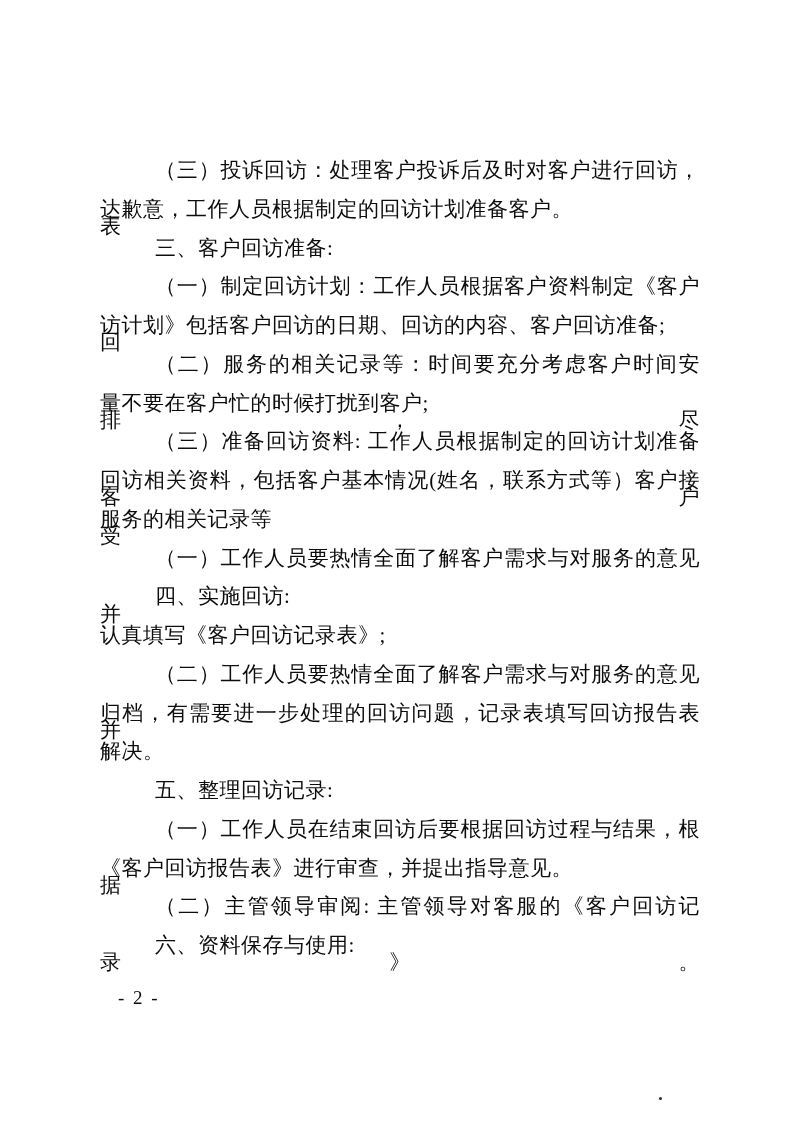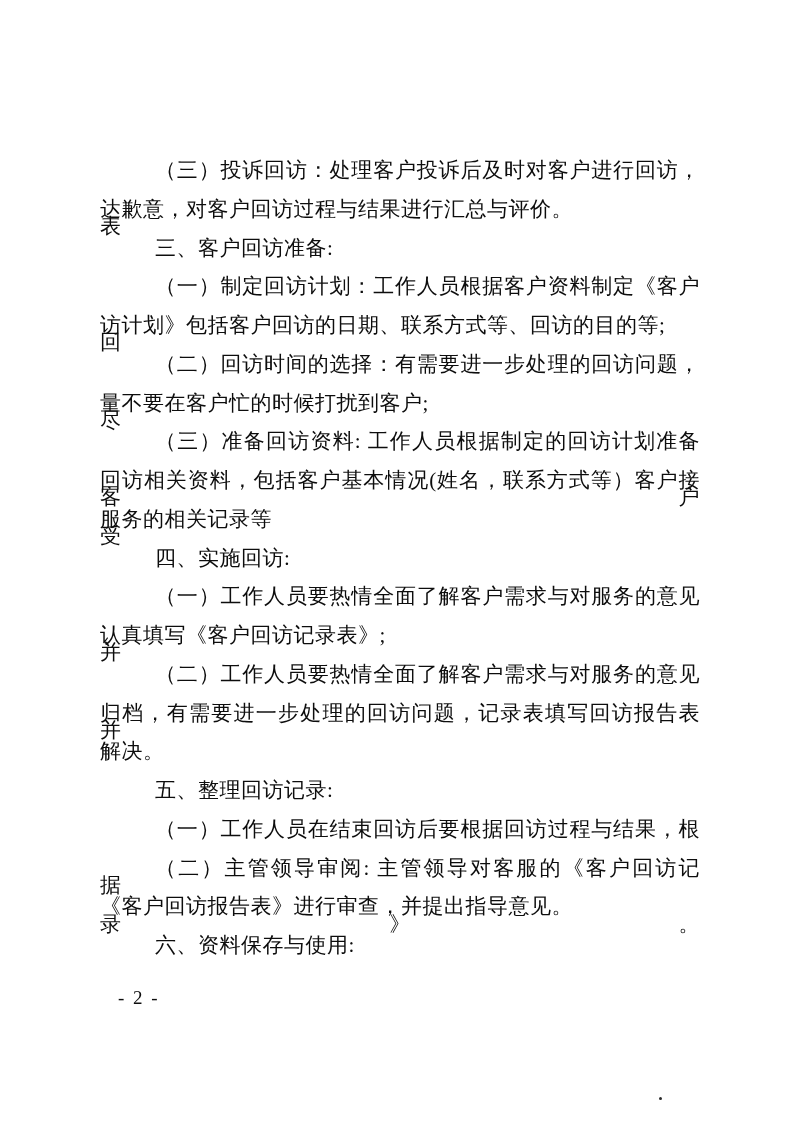--- a/index.html
+++ b/index.html
@@ -57,38 +57,38 @@
     background: #2a2a2a;
     border-radius: 50%;
   }
 </style>
 </head>
 <body>
 
 <div class="page">
   <div class="text-block">
     <div class="line indent full">（三）投诉回访：处理客户投诉后及时对客户进行回访，表</div>
-    <div class="line">达歉意，对客户回访过程与结果进行汇总与评价。</div>
+    <div class="line">达歉意，工作人员根据制定的回访计划准备客户。</div>
     <div class="line indent">三、客户回访准备:</div>
     <div class="line indent full">（一）制定回访计划：工作人员根据客户资料制定《客户回</div>
-    <div class="line">访计划》包括客户回访的日期、联系方式等、回访的目的等;</div>
-    <div class="line indent full">（二）回访时间的选择：有需要进一步处理的回访问题，尽</div>
+    <div class="line">访计划》包括客户回访的日期、回访的内容、客户回访准备;</div>
+    <div class="line indent full">（二）服务的相关记录等：时间要充分考虑客户时间安排，尽</div>
     <div class="line">量不要在客户忙的时候打扰到客户;</div>
     <div class="line indent full">（三）准备回访资料: 工作人员根据制定的回访计划准备客户</div>
     <div class="line full">回访相关资料，包括客户基本情况(姓名，联系方式等）客户接受</div>
     <div class="line">服务的相关记录等</div>
+    <div class="line indent full">（一）工作人员要热情全面了解客户需求与对服务的意见并</div>
     <div class="line indent">四、实施回访:</div>
-    <div class="line indent full">（一）工作人员要热情全面了解客户需求与对服务的意见并</div>
     <div class="line">认真填写《客户回访记录表》;</div>
     <div class="line indent full">（二）工作人员要热情全面了解客户需求与对服务的意见并</div>
     <div class="line full">归档，有需要进一步处理的回访问题，记录表填写回访报告表</div>
     <div class="line">解决。</div>
     <div class="line indent">五、整理回访记录:</div>
     <div class="line indent full">（一）工作人员在结束回访后要根据回访过程与结果，根据</div>
+    <div class="line">《客户回访报告表》进行审查，并提出指导意见。</div>
     <div class="line indent full">（二）主管领导审阅: 主管领导对客服的《客户回访记录》。</div>
-    <div class="line">《客户回访报告表》进行审查，并提出指导意见。</div>
     <div class="line indent">六、资料保存与使用:</div>
   </div>
 
   <div class="page-number">- 2 -</div>
 
   <div class="scan-dot"></div>
 </div>
 
 </body></html>

